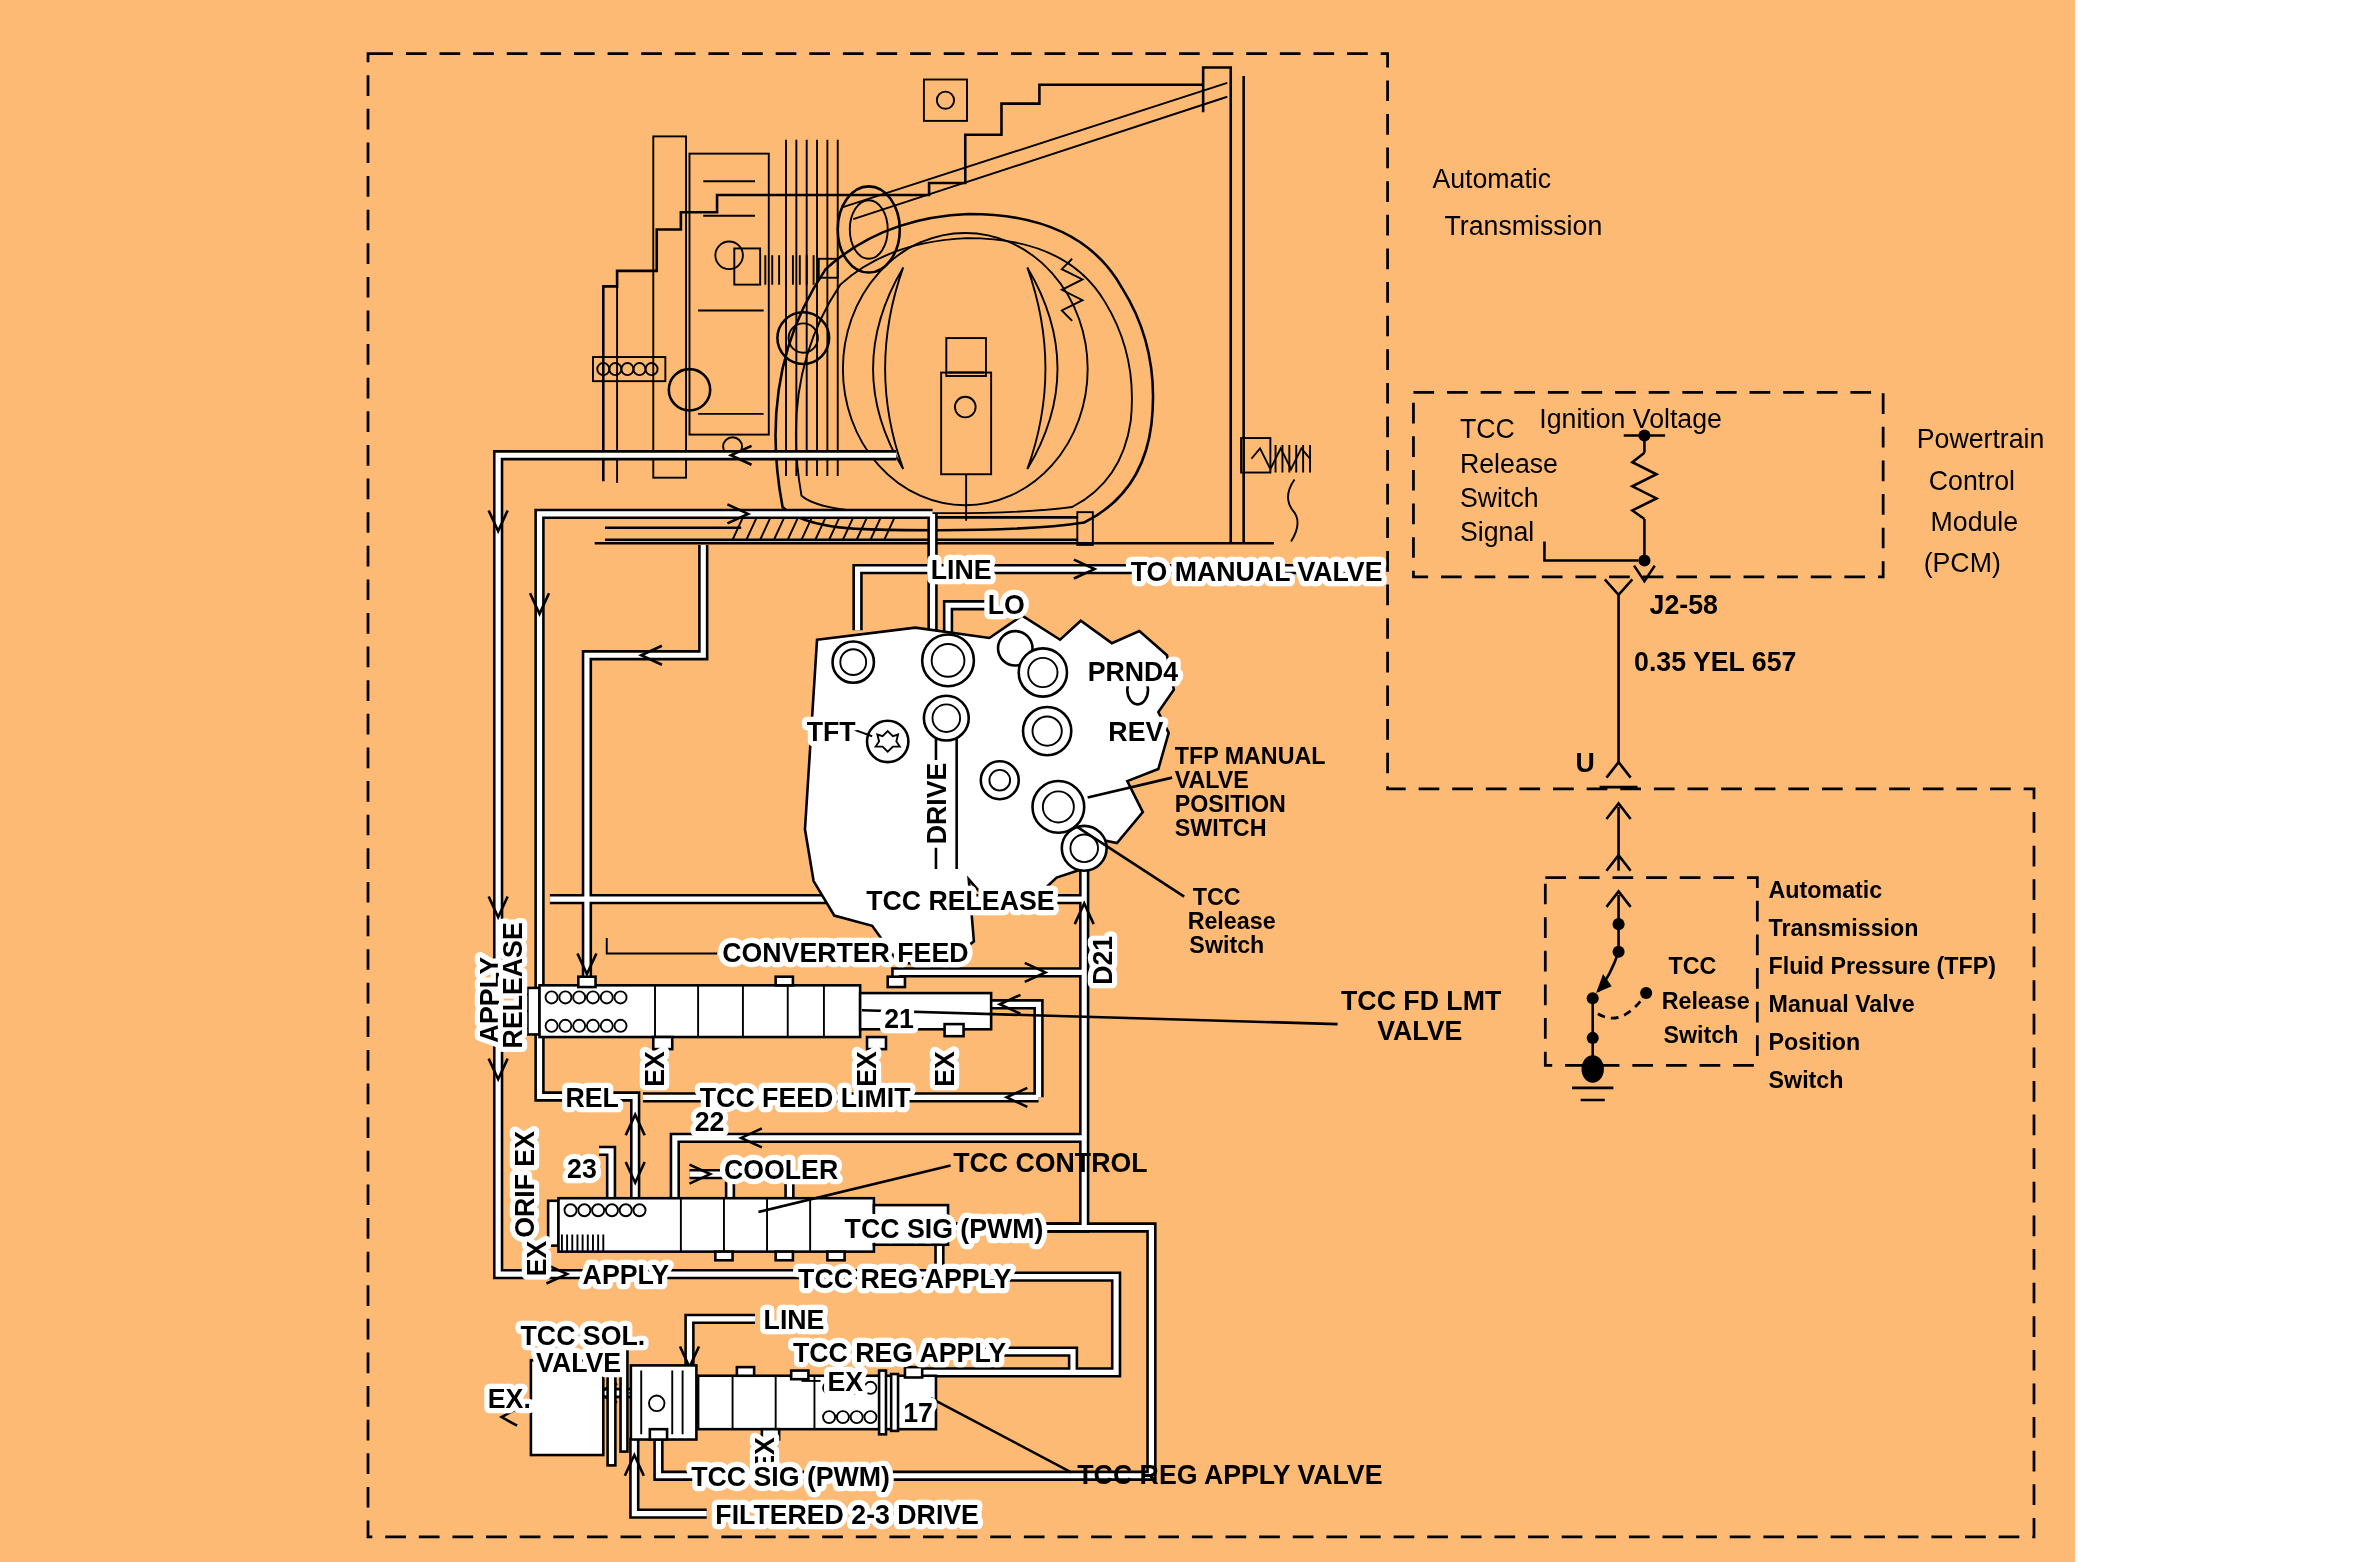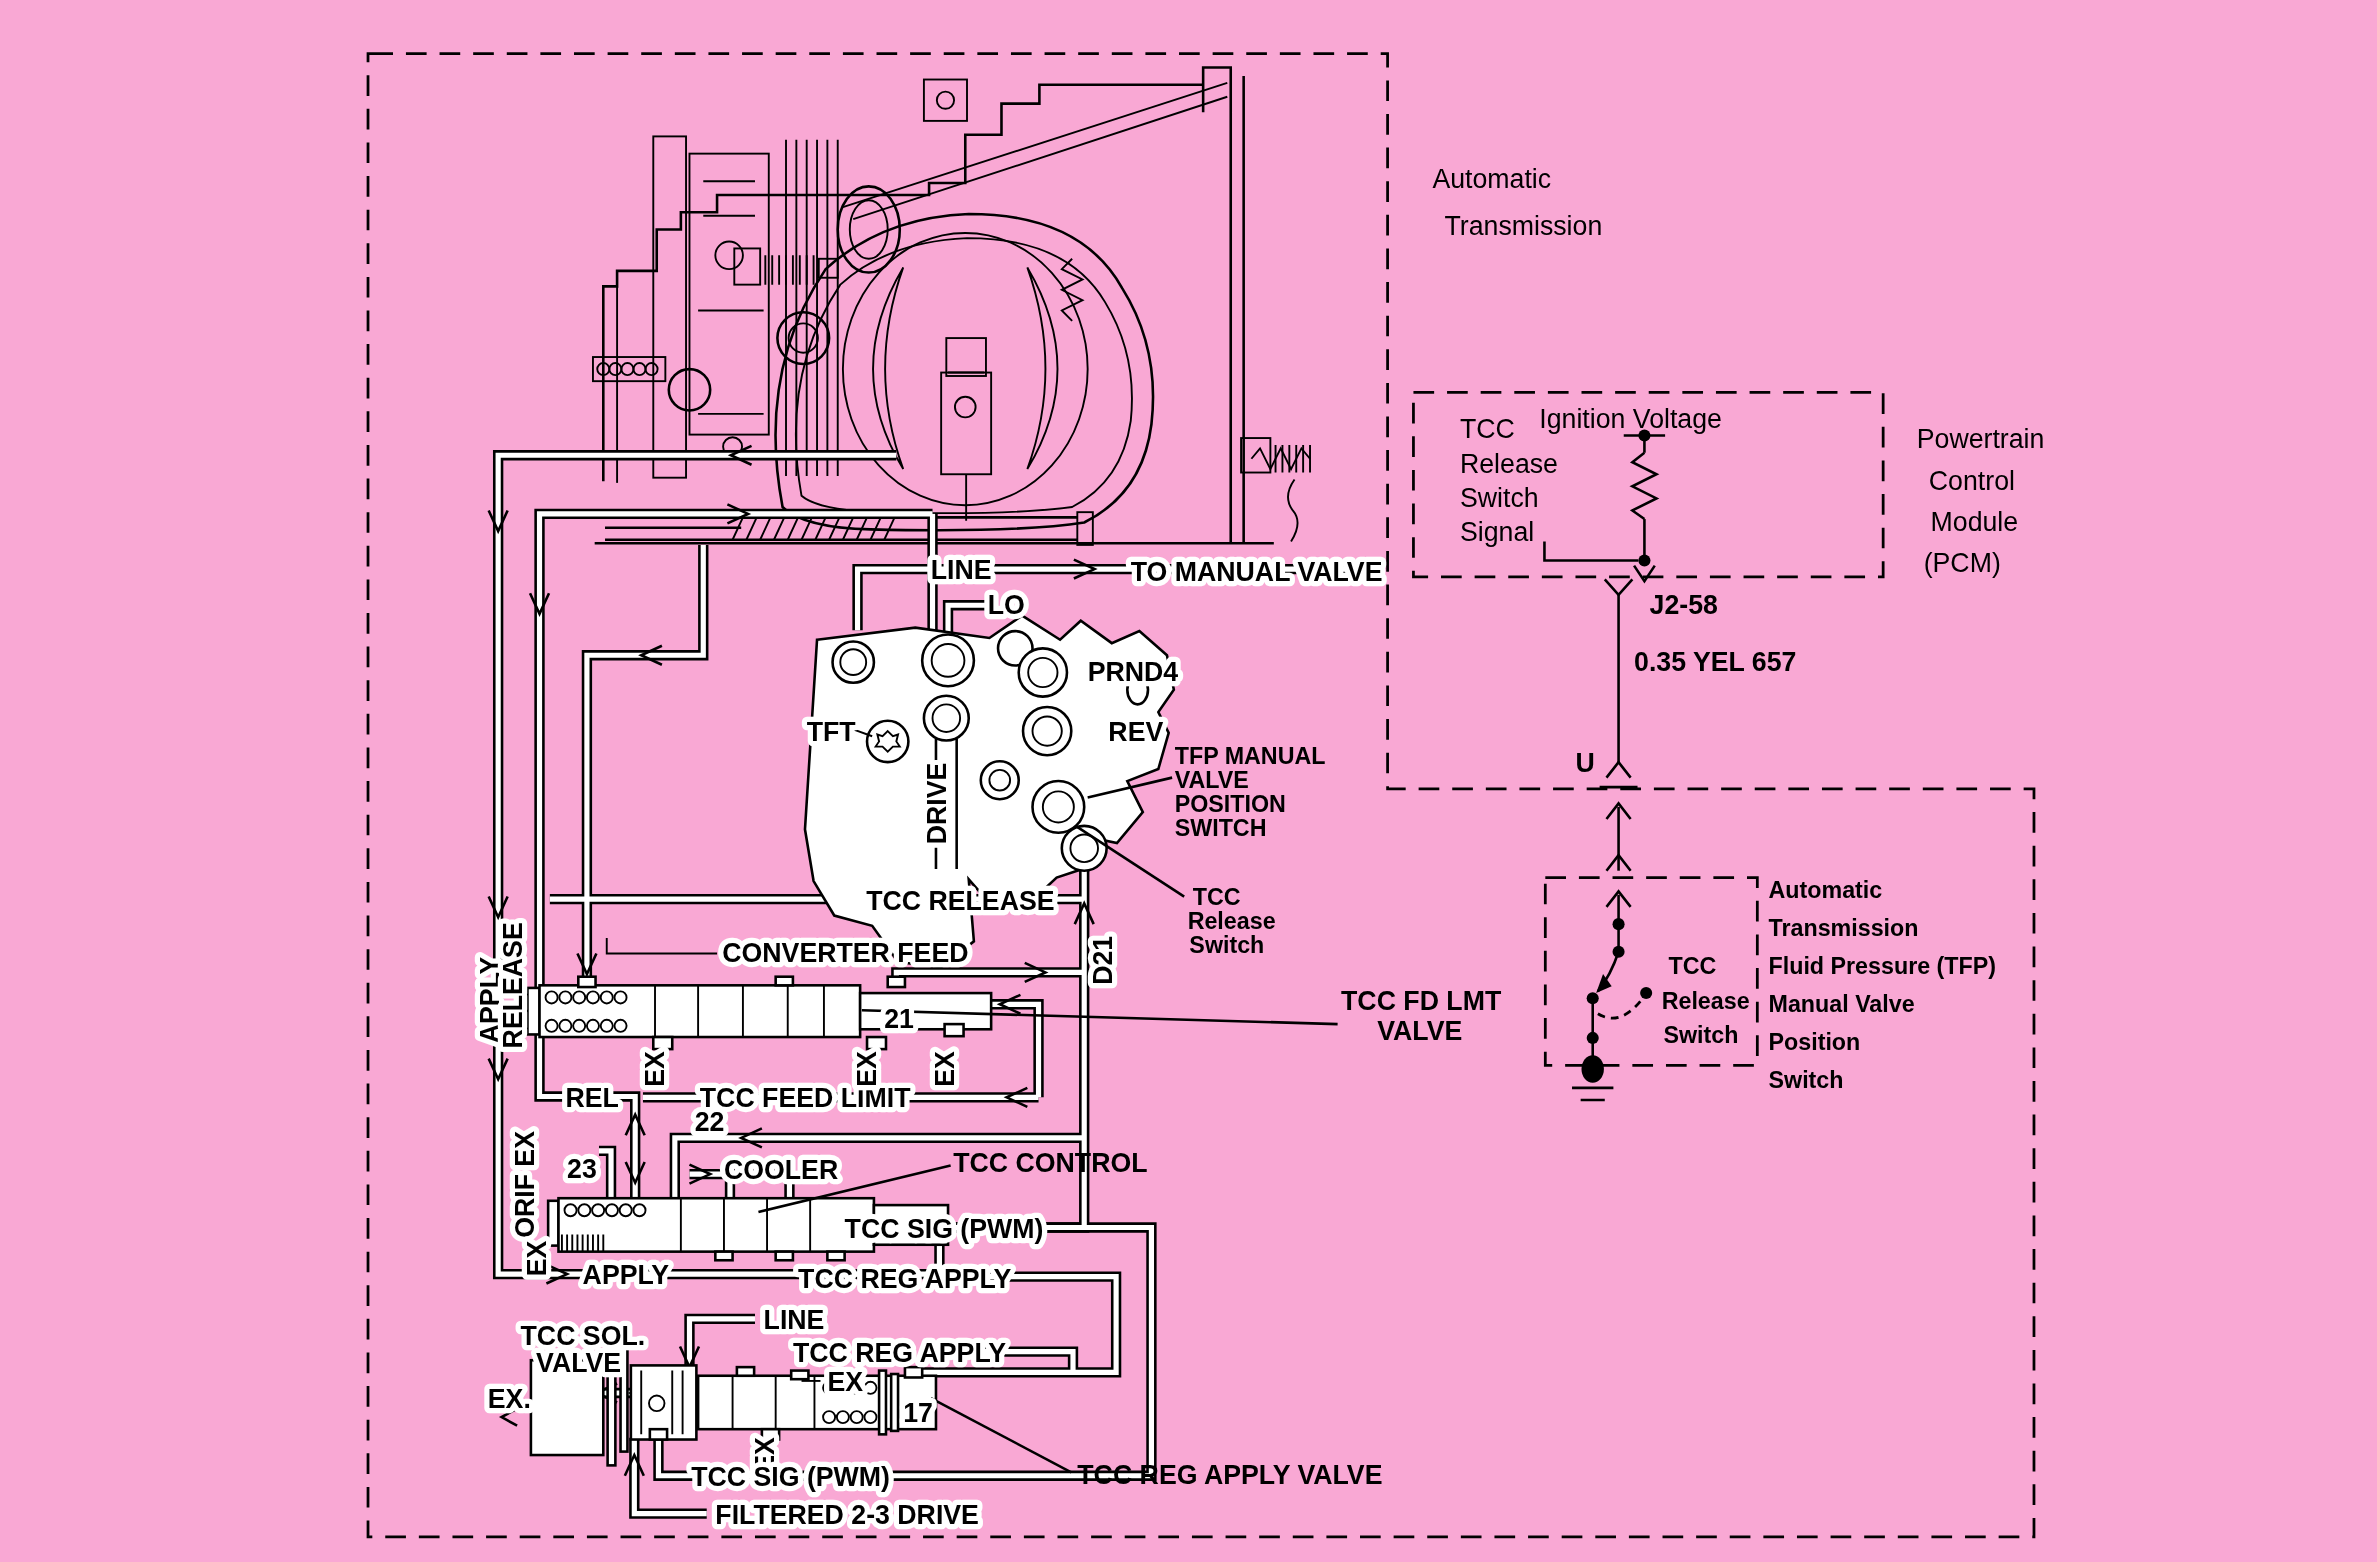--- a/index.html
+++ b/index.html
@@ -1,16 +1,16 @@
 <!DOCTYPE html>
 <html style="font-size:13.8px"><head>
 <meta charset="utf-8">
 <style>
   html,body{margin:0;padding:0;background:#fff;}
-  #stage{position:relative;width:2377px;height:1563px;background:#f9a8d4;overflow:hidden;}
+  #stage{position:relative;width:2075px;height:1563px;background:#fdba74;overflow:hidden;}
   svg{position:absolute;left:0;top:0;}
   .ln{stroke:#000;stroke-width:3;fill:none;}
   .ln2{stroke:#000;stroke-width:2.2;fill:none;}
   .dash{stroke:#000;stroke-width:3.2;fill:none;stroke-dasharray:24 15;}
   .dasha{stroke:#000;stroke-width:3.2;fill:none;stroke-dasharray:9 7;}
   .ch{stroke:#000;stroke-width:12;fill:none;stroke-linejoin:miter;}
   .chw{stroke:#fff;stroke-width:6;fill:none;stroke-linejoin:miter;}
   .ar{stroke:#000;stroke-width:3;fill:none;stroke-linejoin:miter;}
   .body{fill:#fff;stroke:#000;stroke-width:3;}
   .dot{fill:#000;stroke:none;}

